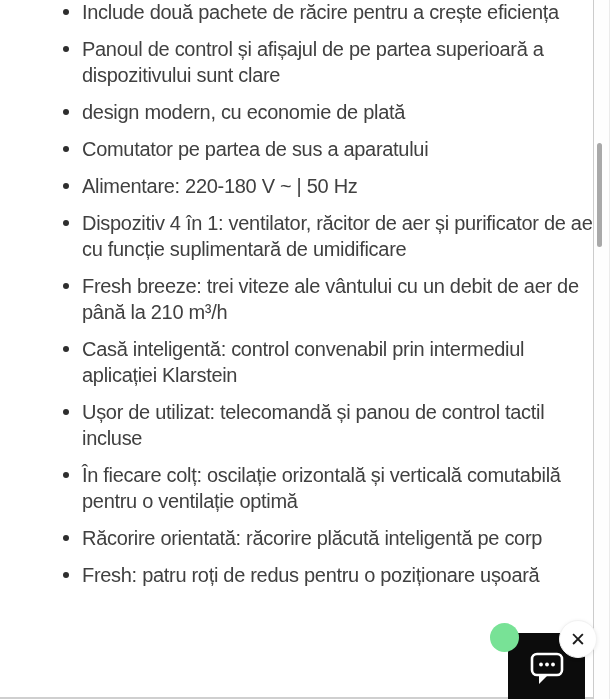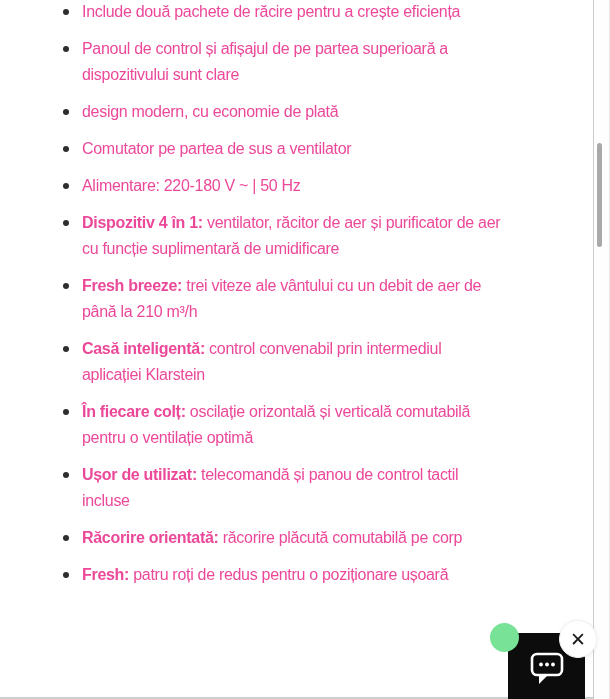--- a/index.html
+++ b/index.html
@@ -24,35 +24,35 @@
     padding: 0 0 0 62px;
   }
   ul.features {
     list-style: none;
     margin-top: -1px;
   }
   ul.features li {
     position: relative;
     padding-left: 20px;
     margin-bottom: 11px;
-    font-size: 16px;
+    font-size: 20px;
     line-height: 26px;
     letter-spacing: -0.3px;
-    color: #ec4899;
+    color: #404040;
     white-space: pre;
   }
   ul.features li::before {
     content: "";
     position: absolute;
     left: 1px; top: 10px;
     width: 6px; height: 6px;
     border-radius: 50%;
     background: #2e2e2e;
   }
-  ul.features li .b { font-weight: 700; }
+  ul.features li .b { font-weight: 400; }
   
   .bottom-line {
     position: absolute;
     left: 0; right: 0; bottom: 0;
     height: 2px;
     background: #cfcfcf;
     z-index: 1;
   }
   
   .scrollbar-track {
@@ -113,33 +113,33 @@
 <body>
 
 <div class="page">
 
   <div class="content">
     <ul class="features">
       <li><span class="b"></span><span>Include două pachete de răcire pentru a crește eficiența</span></li>
       <li><span class="b"></span><span>Panoul de control și afișajul de pe partea superioară a
 dispozitivului sunt clare</span></li>
       <li><span class="b"></span><span>design modern, cu economie de plată</span></li>
-      <li><span class="b"></span><span>Comutator pe partea de sus a ventilator</span></li>
+      <li><span class="b"></span><span>Comutator pe partea de sus a aparatului</span></li>
       <li><span class="b"></span><span>Alimentare: 220-180 V ~ | 50 Hz</span></li>
       <li><span class="b">Dispozitiv 4 în 1:</span><span> ventilator, răcitor de aer și purificator de aer
 cu funcție suplimentară de umidificare</span></li>
       <li><span class="b">Fresh breeze:</span><span> trei viteze ale vântului cu un debit de aer de
 până la 210 m³/h</span></li>
       <li><span class="b">Casă inteligentă:</span><span> control convenabil prin intermediul
 aplicației Klarstein</span></li>
+      <li><span class="b">Ușor de utilizat:</span><span> telecomandă și panou de control tactil
+incluse</span></li>
       <li><span class="b">În fiecare colț:</span><span> oscilație orizontală și verticală comutabilă
 pentru o ventilație optimă</span></li>
-      <li><span class="b">Ușor de utilizat:</span><span> telecomandă și panou de control tactil
-incluse</span></li>
-      <li><span class="b">Răcorire orientată:</span><span> răcorire plăcută comutabilă pe corp</span></li>
+      <li><span class="b">Răcorire orientată:</span><span> răcorire plăcută inteligentă pe corp</span></li>
       <li><span class="b">Fresh:</span><span> patru roți de redus pentru o poziționare ușoară</span></li>
     </ul>
   </div>
 
   <div class="bottom-line"></div>
 
   <div class="scrollbar-track">
     <div class="scrollbar-thumb"></div>
   </div>
 

